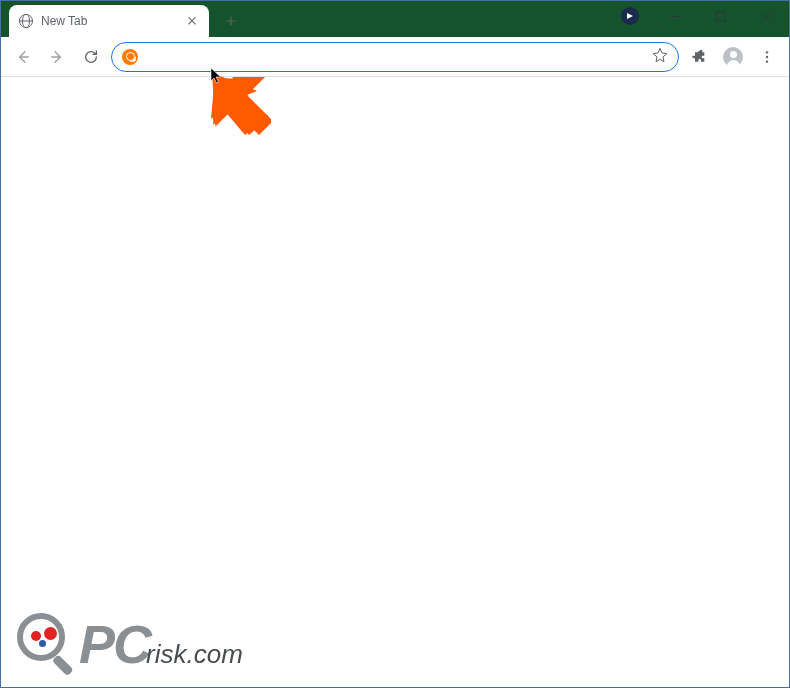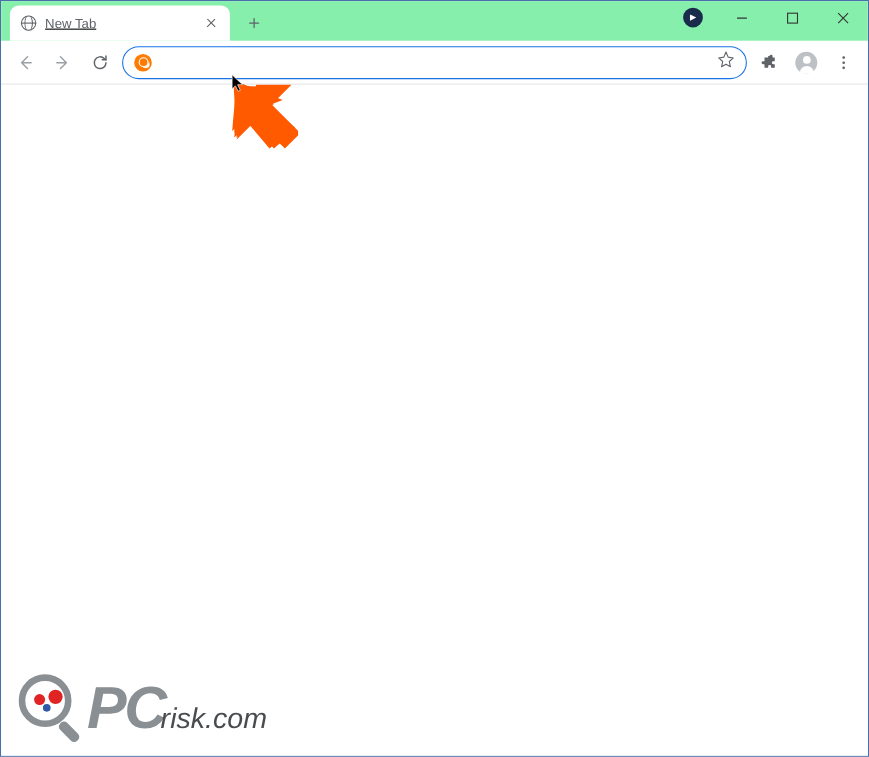--- a/index.html
+++ b/index.html
@@ -8,24 +8,23 @@
     height: 688px;
     font-family: "Segoe UI", Arial, sans-serif;
     background: #fff;
     position: relative;
     border: 1px solid #4a6ea9;
     overflow: hidden;
   }
   .window-frame { width: 100%; height: 100%; display: flex; flex-direction: column; }
   .titlebar {
     height: 36px;
-    background: #86efac;
+    background: #14532d;
     display: flex;
     position: relative;
-    text-decoration: underline;
   }
   .tab-strip { display: flex; align-items: flex-end; padding-left: 8px; height: 100%; }
   .tab {
     display: flex;
     align-items: center;
     background: #fff;
     height: 32px;
     border-radius: 8px 8px 0 0;
     padding: 0 10px;
     min-width: 200px;

